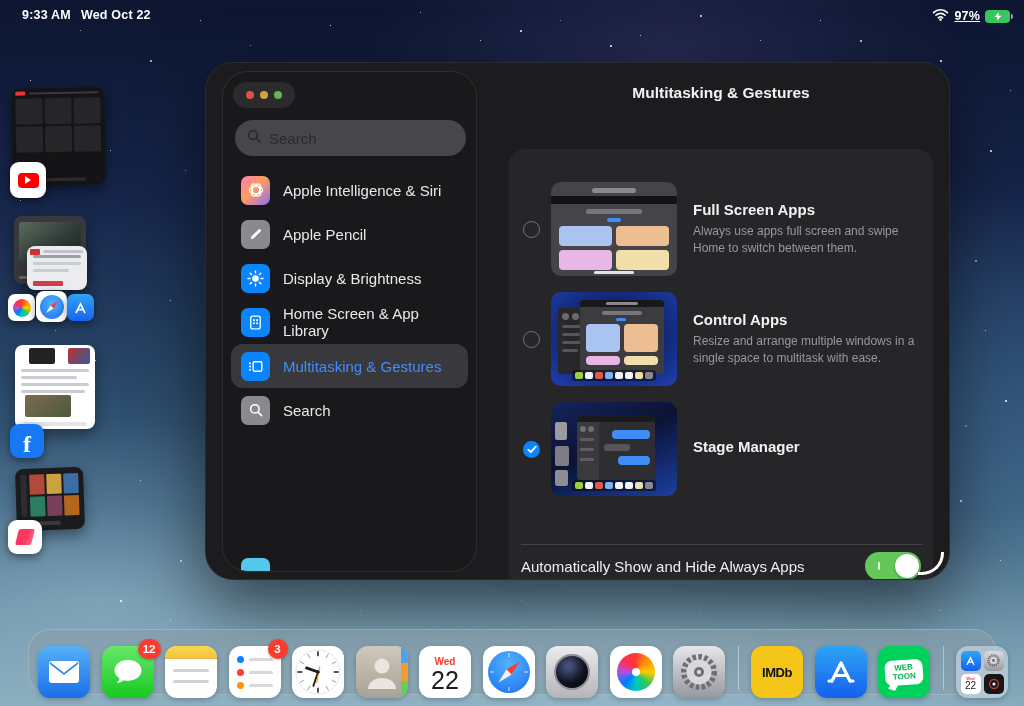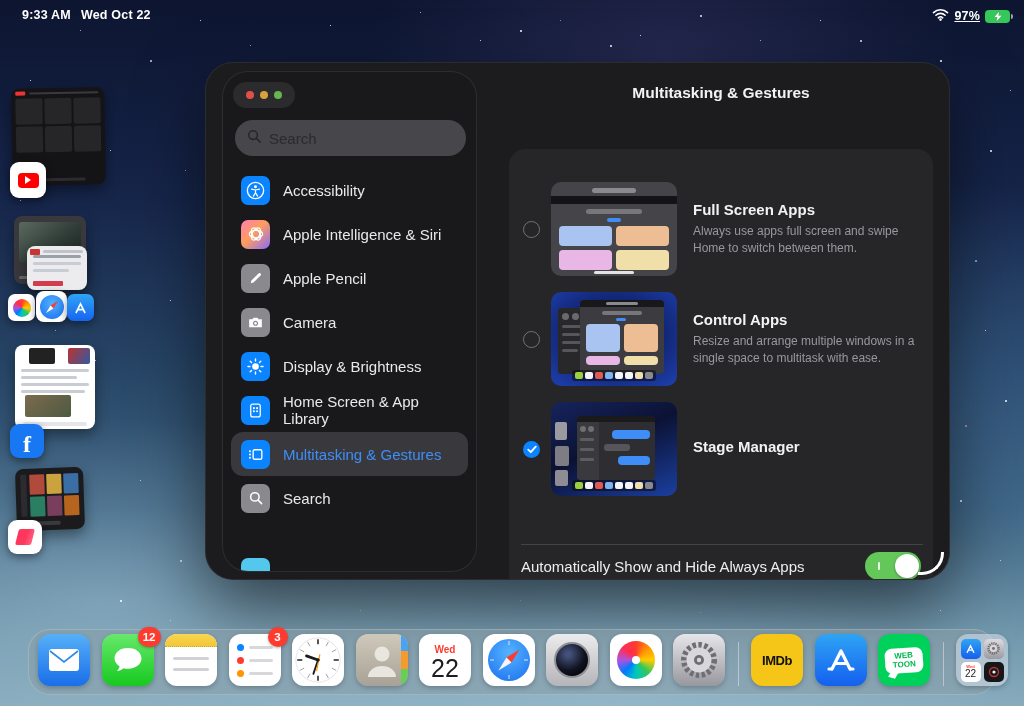--- a/index.html
+++ b/index.html
@@ -72,21 +72,21 @@
   .dockdots{position:absolute;left:50%;transform:translateX(-50%);bottom:5px;display:flex;gap:2px;background:rgba(10,10,14,.55);padding:2px 3px;border-radius:3px;}
   .dockdots i{width:8px;height:7px;border-radius:2px;display:block;}
   .sep{position:absolute;left:12px;right:10px;top:395px;height:1px;background:rgba(255,255,255,.14);}
   .toggle-row{position:absolute;left:12px;right:12px;top:402px;height:30px;display:flex;align-items:center;justify-content:space-between;}
   .toggle-row .lbl{font-size:15px;color:#ededf0;}
   .switch{position:relative;width:56px;height:28px;border-radius:14px;background:#63c75a;}
   .switch .knob{position:absolute;right:2px;top:2px;width:24px;height:24px;border-radius:50%;background:#fff;box-shadow:0 1px 3px rgba(0,0,0,.3);}
   .switch .onbar{position:absolute;left:13px;top:10px;width:2px;height:8px;background:rgba(255,255,255,.85);border-radius:1px;}
 
   
-  .dock{position:absolute;left:28px;right:28px;bottom:11px;height:66px;border-radius:22px;background:rgba(136,158,170,.60);border:1px solid rgba(255,255,255,.18);display:flex;align-items:flex-end;padding:8px 9px;gap:11.5px;}
+  .dock{position:absolute;left:28px;right:28px;bottom:11px;height:66px;border-radius:22px;background:rgba(136,158,170,.60);border:1px solid rgba(255,255,255,.18);display:flex;align-items:flex-start;padding:16px 9px;gap:11.5px;}
   .dock-ic{position:relative;width:52px;height:52px;border-radius:12px;flex:0 0 auto;display:flex;align-items:center;justify-content:center;box-shadow:0 2px 5px rgba(0,0,0,.22);}
   .dock-divider{width:1px;height:44px;background:rgba(255,255,255,.4);flex:0 0 auto;margin:0 1px;}
   .nbadge{position:absolute;top:-7px;right:-7px;min-width:20px;height:20px;border-radius:10px;background:#ff3b30;color:#fff;font-size:11.5px;font-weight:700;display:flex;align-items:center;justify-content:center;padding:0 5px;box-shadow:0 1px 3px rgba(0,0,0,.3);}
   .cal-day{font-size:10px;font-weight:700;color:#ff3b30;line-height:1;margin-top:7px;}
   .cal-num{font-size:25px;font-weight:400;color:#1c1c1e;line-height:1.05;}
   .imdb-t{font-size:13px;font-weight:900;color:#111;letter-spacing:-.5px;}
   .wt-bubble{position:relative;width:38px;height:25px;background:#fff;border-radius:7px;display:flex;align-items:center;justify-content:center;transform:rotate(-4deg);}
   .wt-bubble:after{content:"";position:absolute;left:4px;bottom:-4px;width:8px;height:8px;background:#fff;transform:skewX(-20deg) rotate(18deg);}
   .wt-t{font-size:8px;font-weight:800;color:#00b750;line-height:1.05;text-align:center;width:30px;}
   .recents-grid{display:grid;grid-template-columns:20px 20px;grid-template-rows:20px 20px;gap:3px;}
@@ -221,58 +221,38 @@
           </svg></span>
       <input type="text" placeholder="Search" style="">
       <span><svg width="12" height="16" viewBox="0 0 12 17">
             <rect x="3.6" y="1" width="4.8" height="8.6" rx="2.4" fill="none" stroke="#28282b" stroke-width="1.4"></rect>
             <path d="M1.2 7.5 a4.8 4.8 0 0 0 9.6 0 M6 12.6 V15.6 M3.6 15.8 H8.4" stroke="#28282b" stroke-width="1.4" fill="none" stroke-linecap="round"></path>
           </svg></span>
     </div>
 
     <div class="side-list">
       <div class="side-item">
-        <span class="app-ic ic-blue">
-            <svg width="21" height="21" viewBox="0 0 24 24">
-              <circle cx="12" cy="12" r="9.3" fill="none" stroke="#fff" stroke-width="1.5"></circle>
-              <circle cx="12" cy="7.6" r="1.7" fill="#fff"></circle>
-              <path d="M7.4 10.4 L12 11.4 L16.6 10.4 M12 11.4 L12 14.6 L9.6 18.4 M12 14.6 L14.4 18.4" stroke="#fff" stroke-width="1.4" fill="none" stroke-linecap="round"></path>
-            </svg>
-          </span>
-        <span class="lbl">Accessibility</span>
-      </div>
-      <div class="side-item">
         <span class="app-ic ic-ai">
             <svg width="20" height="20" viewBox="0 0 24 24">
               <g fill="none" stroke="#fff" stroke-width="1.5">
                 <ellipse cx="12" cy="12" rx="8" ry="4.5"></ellipse>
                 <ellipse cx="12" cy="12" rx="8" ry="4.5" transform="rotate(60 12 12)"></ellipse>
                 <ellipse cx="12" cy="12" rx="8" ry="4.5" transform="rotate(120 12 12)"></ellipse>
               </g>
             </svg>
           </span>
         <span class="lbl">Apple Intelligence &amp; Siri</span>
       </div>
       <div class="side-item">
         <span class="app-ic ic-gray">
             <svg width="19" height="19" viewBox="0 0 24 24">
               <path d="M6 18 L6.8 14.6 L15.8 5.6 a1.8 1.8 0 0 1 2.6 2.6 L9.4 17.2 Z" fill="#fff"></path>
             </svg>
           </span>
         <span class="lbl">Apple Pencil</span>
-      </div>
-      <div class="side-item">
-        <span class="app-ic ic-gray">
-            <svg width="19" height="19" viewBox="0 0 24 24">
-              <path d="M4 8 h4 l1.6-2 h4.8 L16 8 h4 v10 H4 Z" fill="#fff"></path>
-              <circle cx="12" cy="13" r="3.2" fill="#8a8a8e"></circle>
-              <circle cx="12" cy="13" r="1.7" fill="#fff"></circle>
-            </svg>
-          </span>
-        <span class="lbl">Camera</span>
       </div>
       <div class="side-item">
         <span class="app-ic ic-blue">
             <svg width="19" height="19" viewBox="0 0 24 24">
               <circle cx="12" cy="12" r="4.2" fill="#fff"></circle>
               <g stroke="#fff" stroke-width="1.8" stroke-linecap="round">
                 <line x1="12" y1="2.5" x2="12" y2="5"></line>
                 <line x1="12" y1="19" x2="12" y2="21.5"></line>
                 <line x1="2.5" y1="12" x2="5" y2="12"></line>
                 <line x1="19" y1="12" x2="21.5" y2="12"></line>

